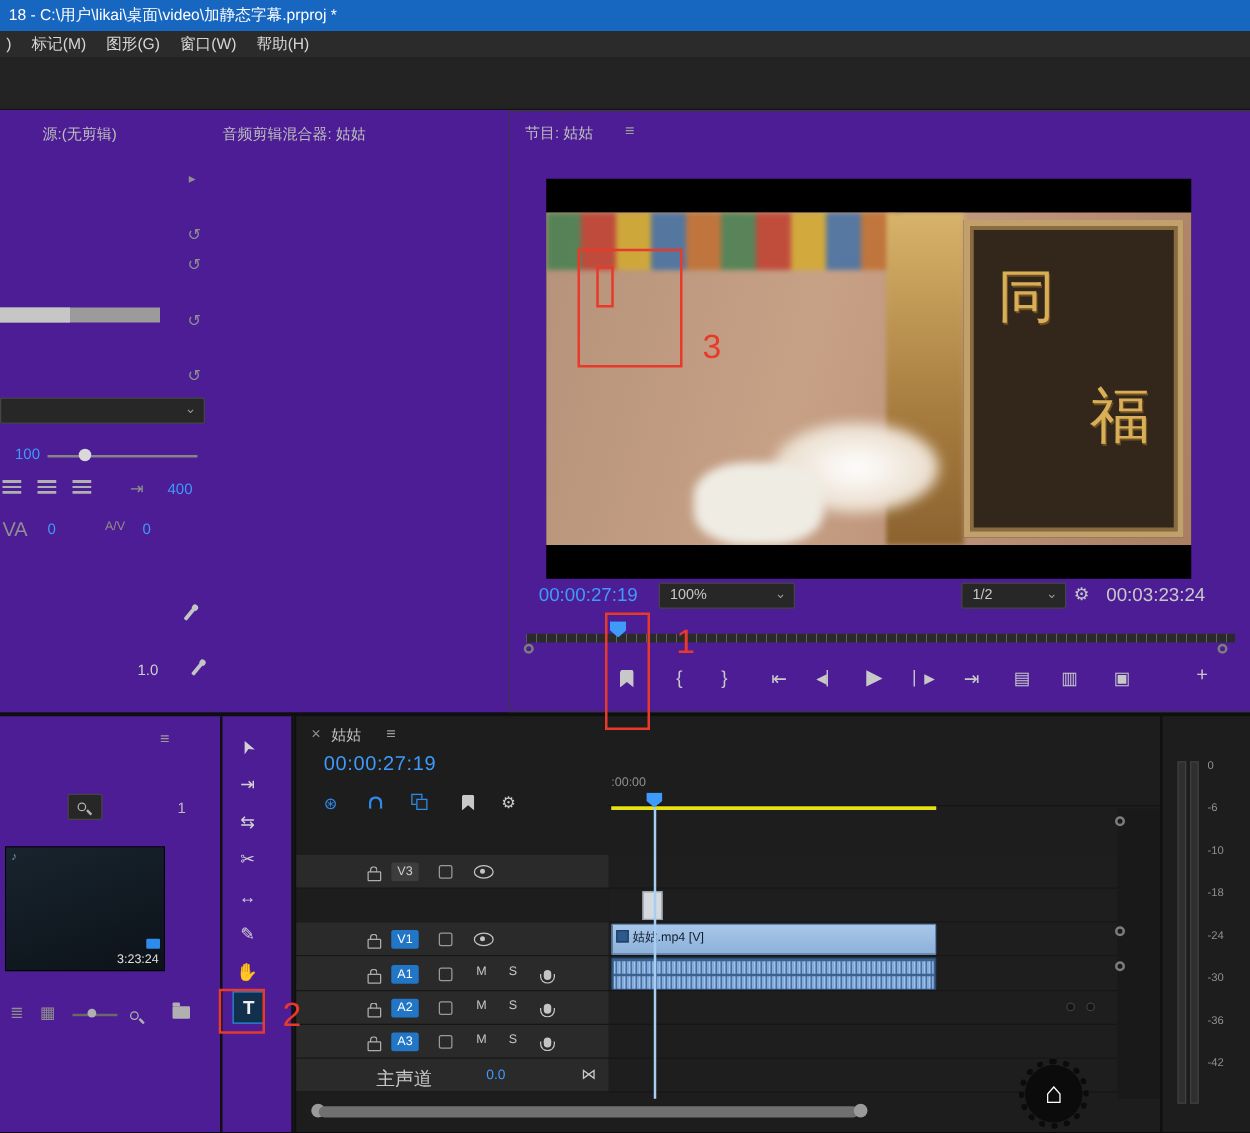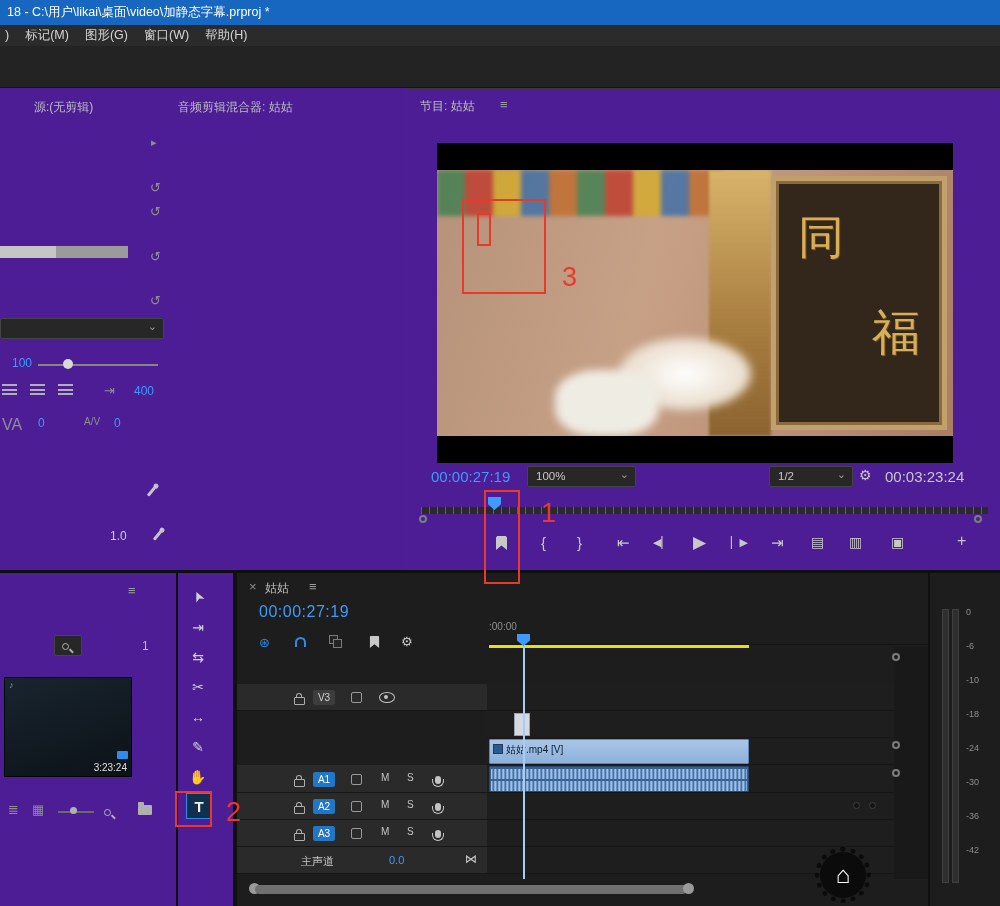--- a/index.html
+++ b/index.html
@@ -235,20 +235,26 @@
     <span class="t" style="left:694px;top:48px;font-size:10px;color:#8f8f8f">00:05:00:0</span>
     <div class="t" style="left:250px;top:71px;width:505px;height:1px;background:#141414"></div>
     <div class="t" style="left:252px;top:72px;width:260px;height:3px;background:#e6e112"></div>
 
     <div class="trow t" style="top:111px;height:27px">
       <span class="t" style="left:57px;top:10px"><span class="lock"></span></span>
       <span class="badge off t" style="left:76px;top:6px">V3</span>
       <span class="t" style="left:114px;top:8px"><span class="sqicon"></span></span>
       <span class="t" style="left:142px;top:8px"><span class="eye"></span></span>
     </div>
+    <div class="trow t" style="top:165px;height:27px">
+      <span class="t" style="left:57px;top:10px"><span class="lock"></span></span>
+      <span class="badge on t" style="left:76px;top:6px">V1</span>
+      <span class="t" style="left:114px;top:8px"><span class="sqicon"></span></span>
+      <span class="t" style="left:142px;top:8px"><span class="eye"></span></span>
+    </div>
     <div class="trow t" style="top:192px;height:28px">
       <span class="t" style="left:57px;top:11px"><span class="lock"></span></span>
       <span class="badge on t" style="left:76px;top:7px">A1</span>
       <span class="t" style="left:114px;top:9px"><span class="sqicon"></span></span>
       <span class="ms t" style="left:144px;top:7px">M</span>
       <span class="ms t" style="left:170px;top:7px">S</span>
       <span class="t" style="left:198px;top:8px"><span class="mic"></span></span>
     </div>
     <div class="trow t" style="top:220px;height:27px">
       <span class="t" style="left:57px;top:10px"><span class="lock"></span></span>
@@ -260,21 +266,21 @@
     </div>
     <div class="trow t" style="top:247px;height:27px">
       <span class="t" style="left:57px;top:10px"><span class="lock"></span></span>
       <span class="badge on t" style="left:76px;top:6px">A3</span>
       <span class="t" style="left:114px;top:8px"><span class="sqicon"></span></span>
       <span class="ms t" style="left:144px;top:6px">M</span>
       <span class="ms t" style="left:170px;top:6px">S</span>
       <span class="t" style="left:198px;top:7px"><span class="mic"></span></span>
     </div>
     <div class="trow t" style="top:274px;height:27px">
-      <span class="t" style="left:64px;top:7px;font-size:11px">主声道</span>
+      <span class="t" style="left:64px;top:7px;font-size:15px">主声道</span>
       <span class="t blue" style="left:152px;top:7px;font-size:11px">0.0</span>
       <span class="t" style="left:228px;top:5px;font-size:12px;color:#c8c8c8">⋈</span>
     </div>
 
     <div class="crow t" style="top:111px;height:27px"></div>
     <div class="crow t" style="top:138px;height:27px"></div>
     <div class="crow t" style="top:165px;height:27px"></div>
     <div class="crow t" style="top:192px;height:28px"></div>
     <div class="crow t" style="top:220px;height:27px"></div>
     <div class="crow t" style="top:247px;height:27px"></div>

